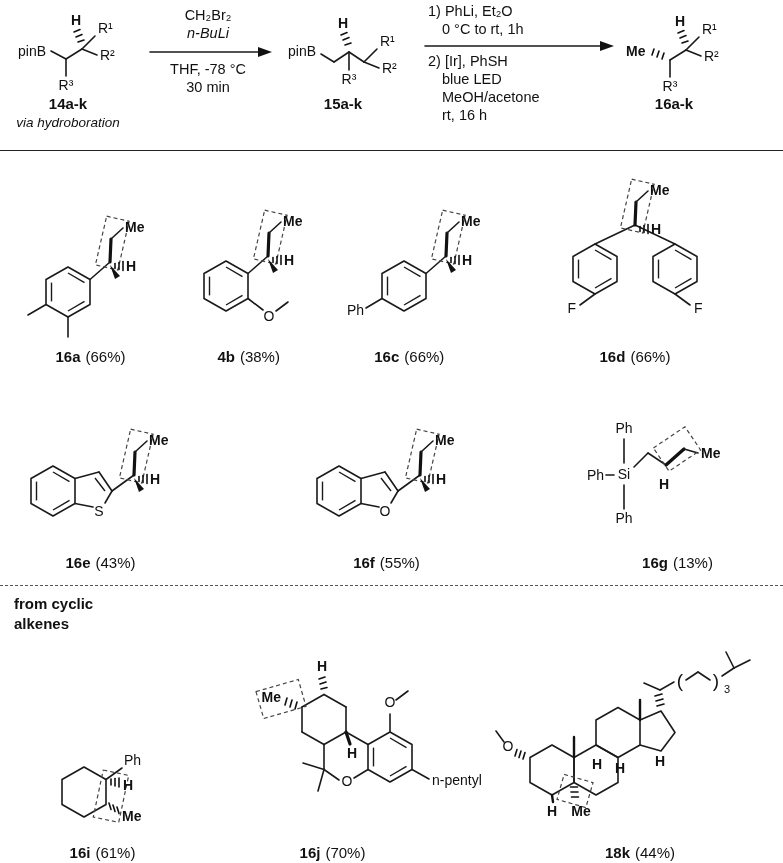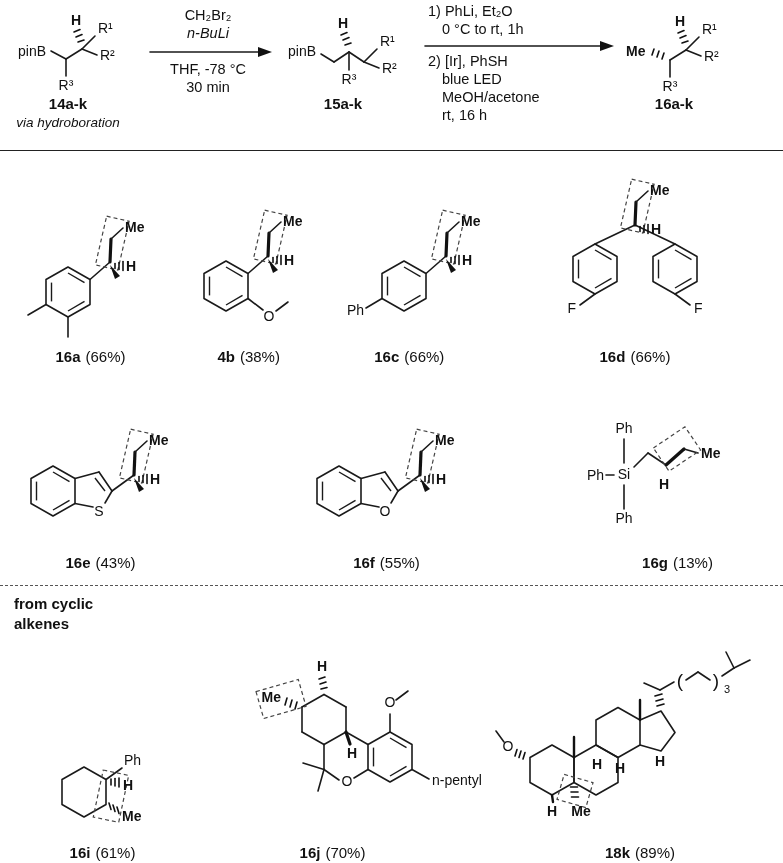--- a/index.html
+++ b/index.html
@@ -427,18 +427,18 @@
         <text class="atb" x="62" y="226" text-anchor="middle">H</text>
         <text class="atb" x="91" y="226" text-anchor="middle">Me</text>
         <text class="atb" x="107" y="179" text-anchor="middle">H</text>
         <text class="atb" x="130" y="183" text-anchor="middle">H</text>
         <text class="atb" x="170" y="176" text-anchor="middle">H</text>
         <text class="at" x="190" y="97" text-anchor="middle" style="font-size:19px">(</text>
         <text class="at" x="226" y="97" text-anchor="middle" style="font-size:19px">)</text>
         <text class="at" x="234" y="103" style="font-size:11px">3</text>
       </svg>
       <div class="clabel">
-        <span class="cid">18k</span><span class="cy">(89%)</span>
+        <span class="cid">18k</span><span class="cy">(44%)</span>
       </div>
     </div>
   </div>
 
 </div>
 
 </body></html>

